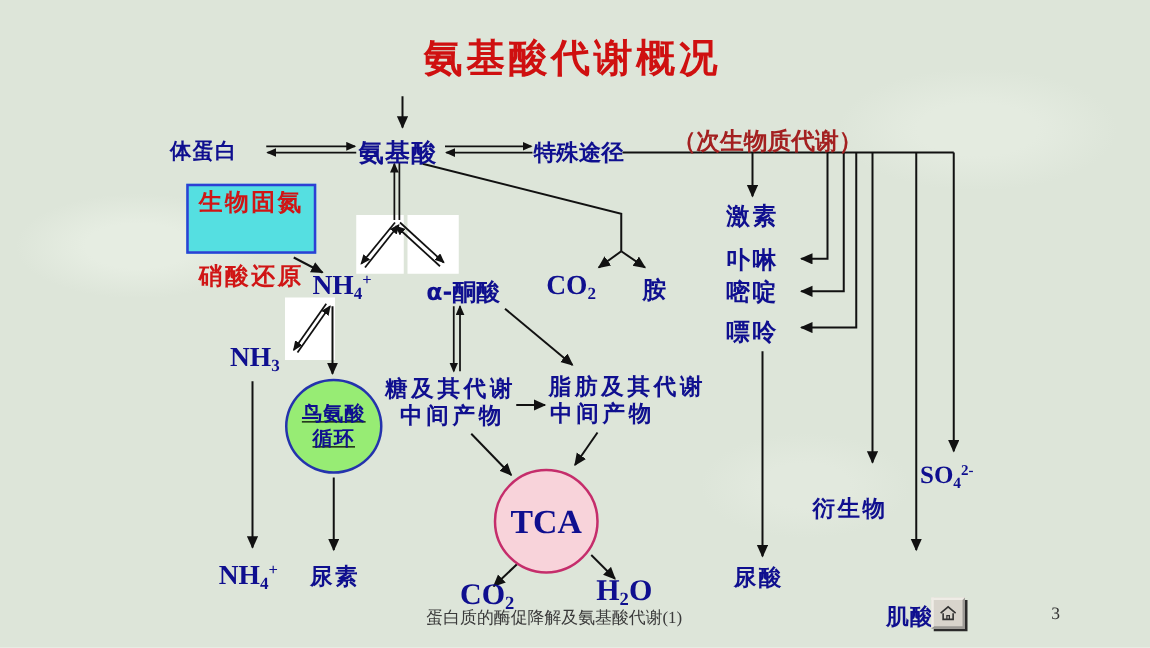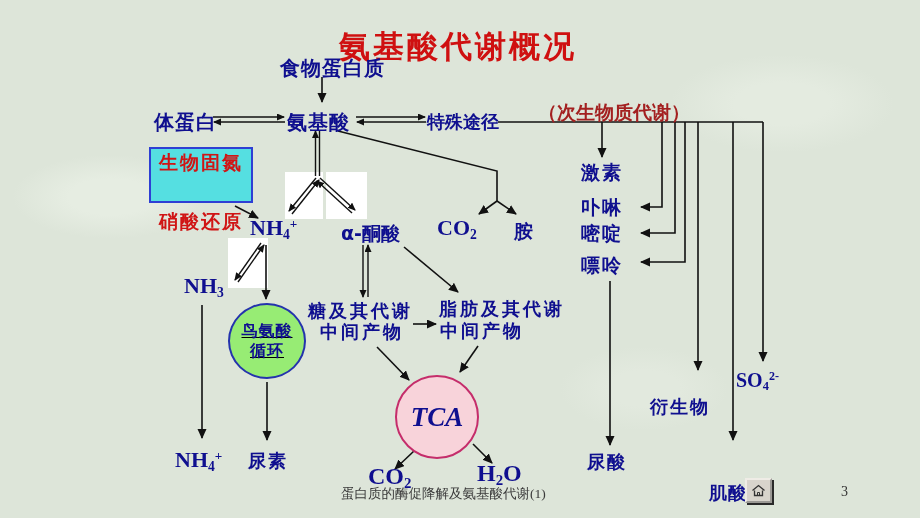--- a/index.html
+++ b/index.html
@@ -24,21 +24,21 @@
   .nbox{position:absolute;left:149px;top:147px;width:104px;height:56px;
     background:#55dfe1;border:2px solid #2e3fd4;box-sizing:border-box;
     display:flex;flex-direction:column;justify-content:center;align-items:center;}
   .nbox div{color:#d01515;font-weight:bold;font-size:19px;letter-spacing:2px;line-height:25px;margin-top:34px;}
   .gcircle{position:absolute;left:228px;top:303px;width:78px;height:76px;border-radius:50%;
     background:#97ec74;border:2px solid #2433ad;box-sizing:border-box;
     display:flex;flex-direction:column;justify-content:center;align-items:center;text-decoration:underline;}
   .gcircle div{color:#0f0f8f;font-weight:bold;font-size:16px;letter-spacing:1px;line-height:20px;}
   .tcacircle{position:absolute;left:395px;top:375px;width:84px;height:84px;border-radius:50%;
     background:#f8d3da;border:2px solid #c52d6b;box-sizing:border-box;
-    display:flex;justify-content:center;align-items:center;font-style:italic;}
+    display:flex;justify-content:center;align-items:center;}
   .tcacircle div{color:#0f0f8f;font-weight:bold;font-size:27px;
     font-family:"Liberation Serif","DejaVu Serif",serif;}
   .footer-caption{position:absolute;left:341px;top:485px;font-size:13.5px;color:#3a3a3a;
     font-family:"Liberation Serif","DejaVu Serif",serif;white-space:nowrap;}
   .pagenum{position:absolute;left:841px;top:484px;font-size:14px;color:#333;
     font-family:"Liberation Serif","DejaVu Serif",serif;}
   .homebtn{position:absolute;left:745px;top:478px;width:27px;height:25px;
     background:#d8d4cc;border:2px outset #efece6;box-sizing:border-box;
     box-shadow:2px 2px 0 0 #2a2a2a;display:flex;justify-content:center;align-items:center;
     cursor:pointer;padding:0;}
@@ -106,23 +106,22 @@
       <path d="M352,213 L317,181" marker-end="url(#ahs)"></path>
       <path d="M261,243 L235,280" marker-end="url(#ahs)"></path>
       <path d="M238,282 L264,245" marker-end="url(#ahs)"></path>
       <path d="M363,245 V297" marker-end="url(#ahs)"></path>
       <path d="M368,297 V245" marker-end="url(#ahs)"></path>
     </g>
   </svg>
 
   <div class="n title" style="left:318px;top:26px;width:280px;">氨基酸代谢概况</div>
 
-  <div class="n" style="left:280px;top:55px;font-size:20px;letter-spacing:1px;">食物蛋白质</div>
 
-  <div class="n" style="left:154px;top:109px;font-size:20px;letter-spacing:1px;">体蛋白</div>
+  <div class="n" style="left:136px;top:109px;font-size:17px;letter-spacing:1px;">体蛋白</div>
   <div class="n" style="left:287px;top:109px;font-size:20px;letter-spacing:1px;">氨基酸</div>
   <div class="n" style="left:427px;top:110px;font-size:18px;">特殊途径</div>
   <div class="n darkred" style="left:538px;top:100px;font-size:19px;">（次生物质代谢）</div>
 
   <div class="nbox">
     <div>生物固氮</div>
     <div>硝酸还原</div>
   </div>
 
   <div class="chem" style="left:250px;top:215px;font-size:22px;"><span>NH</span><sub>4</sub><sup>+</sup></div>

